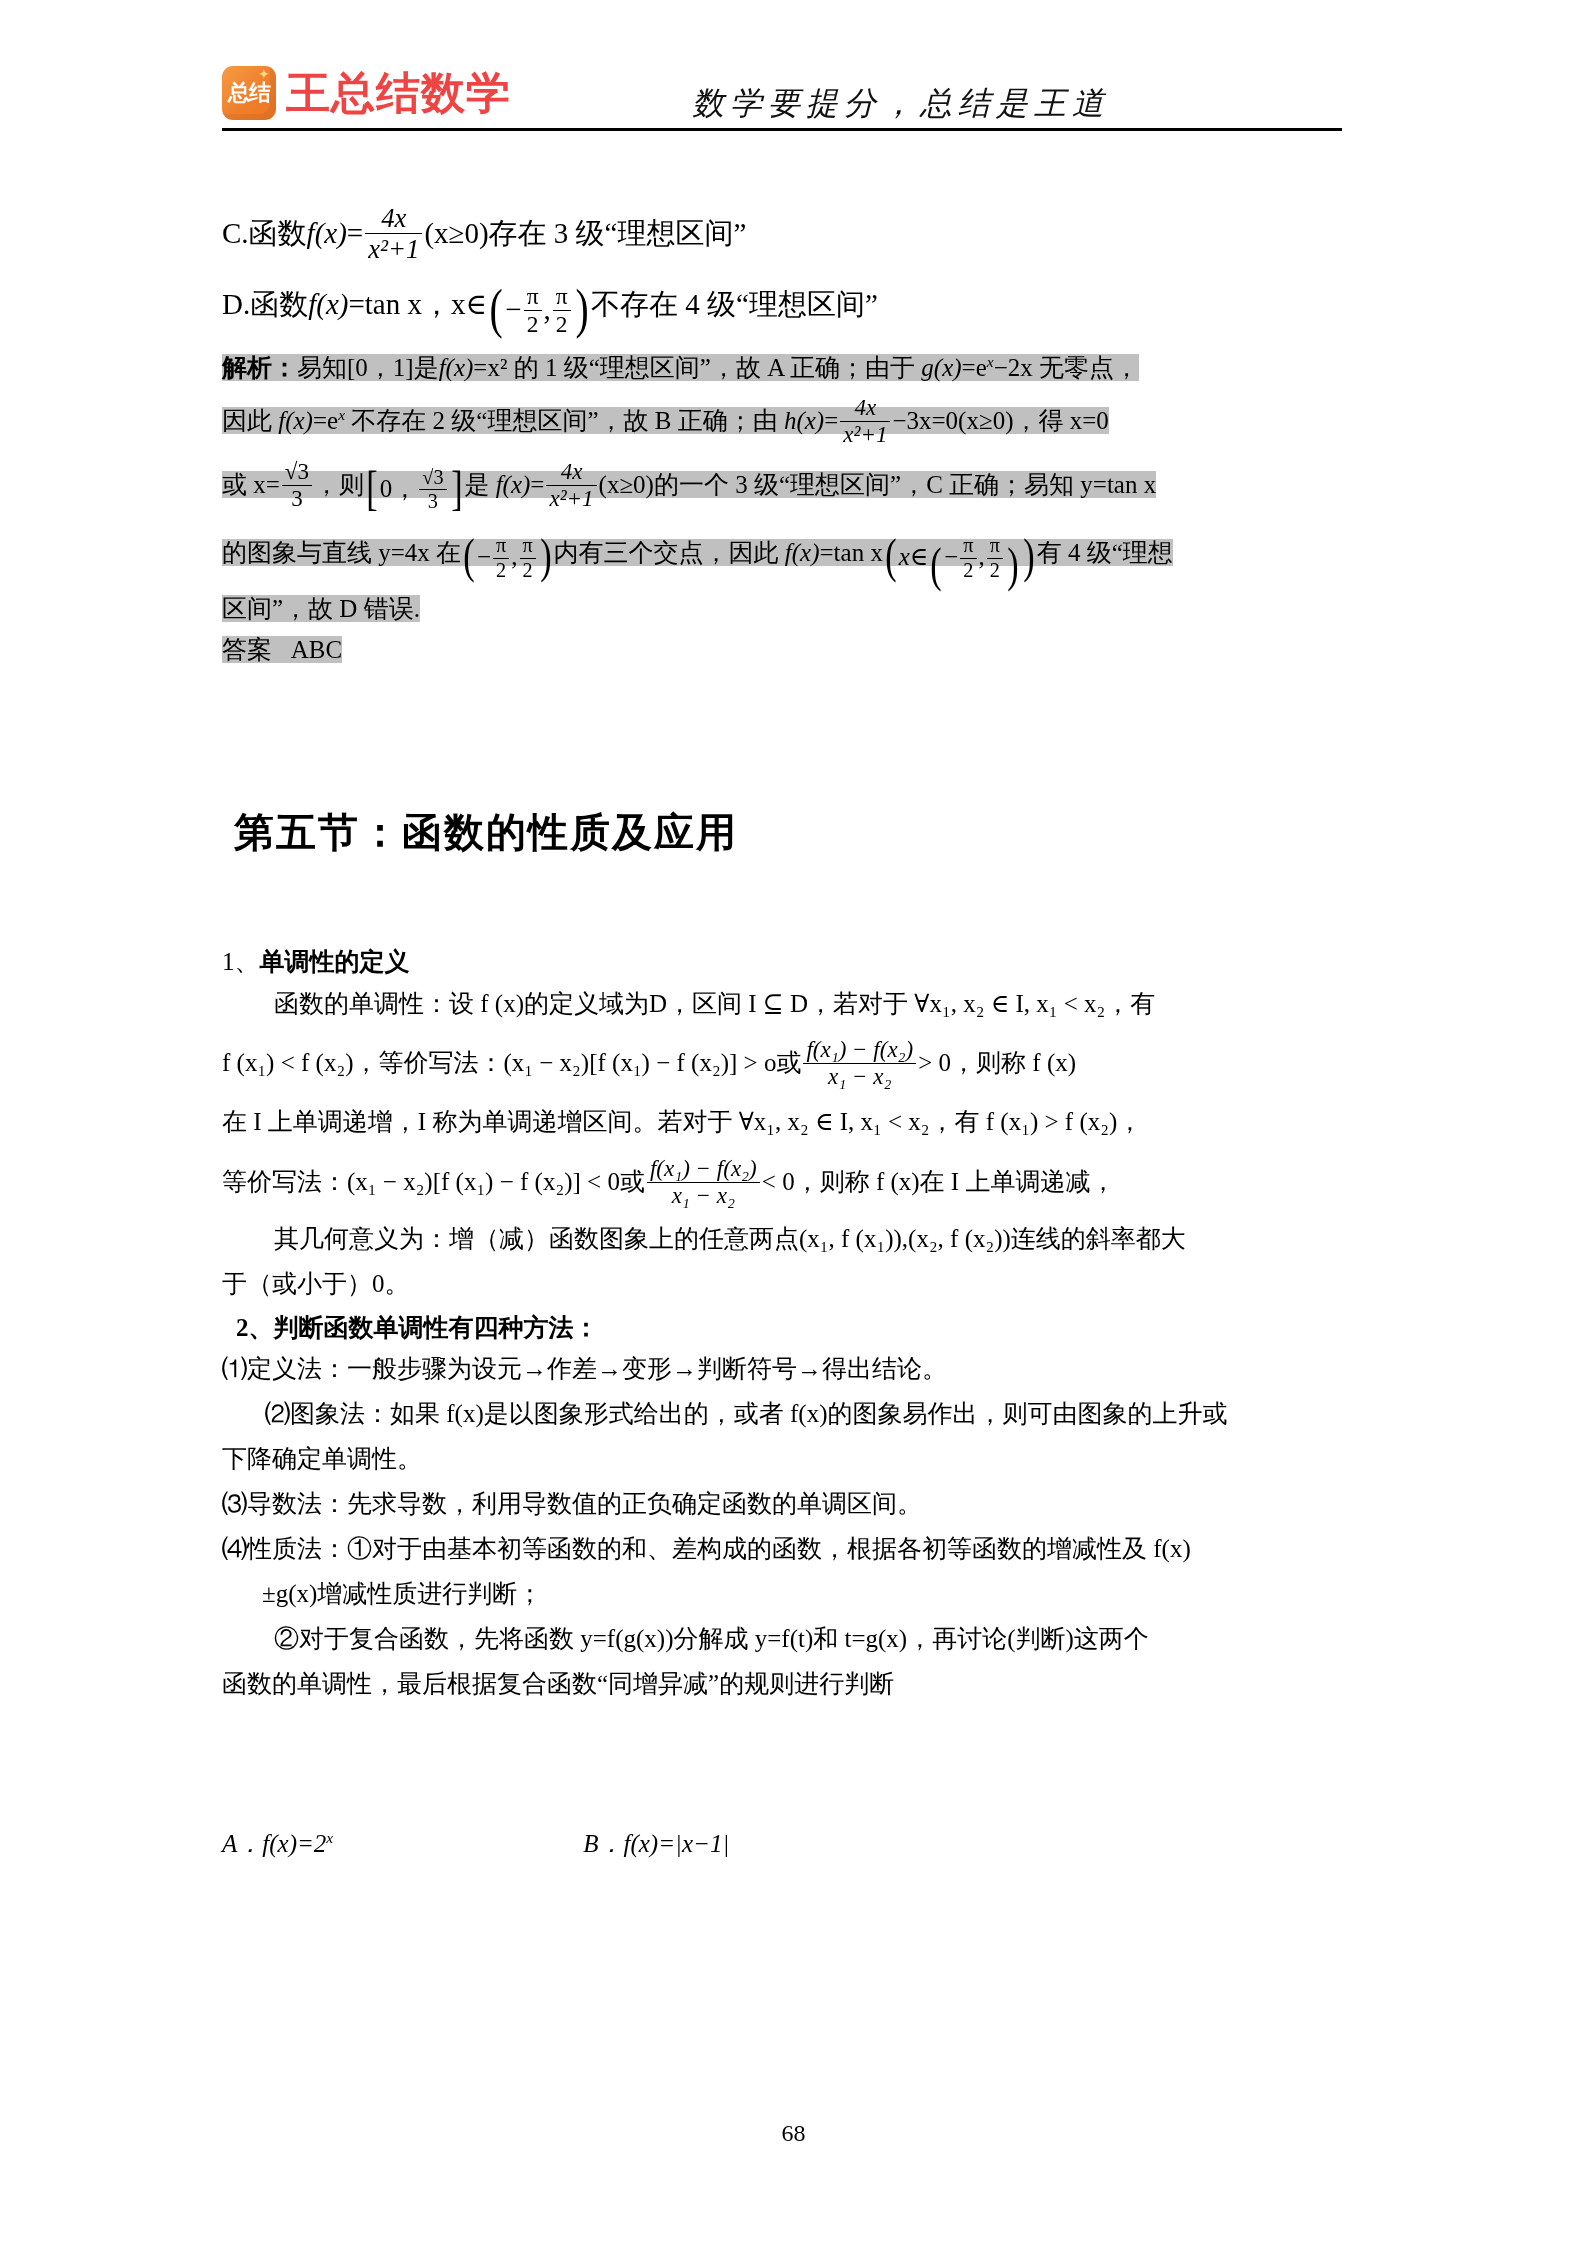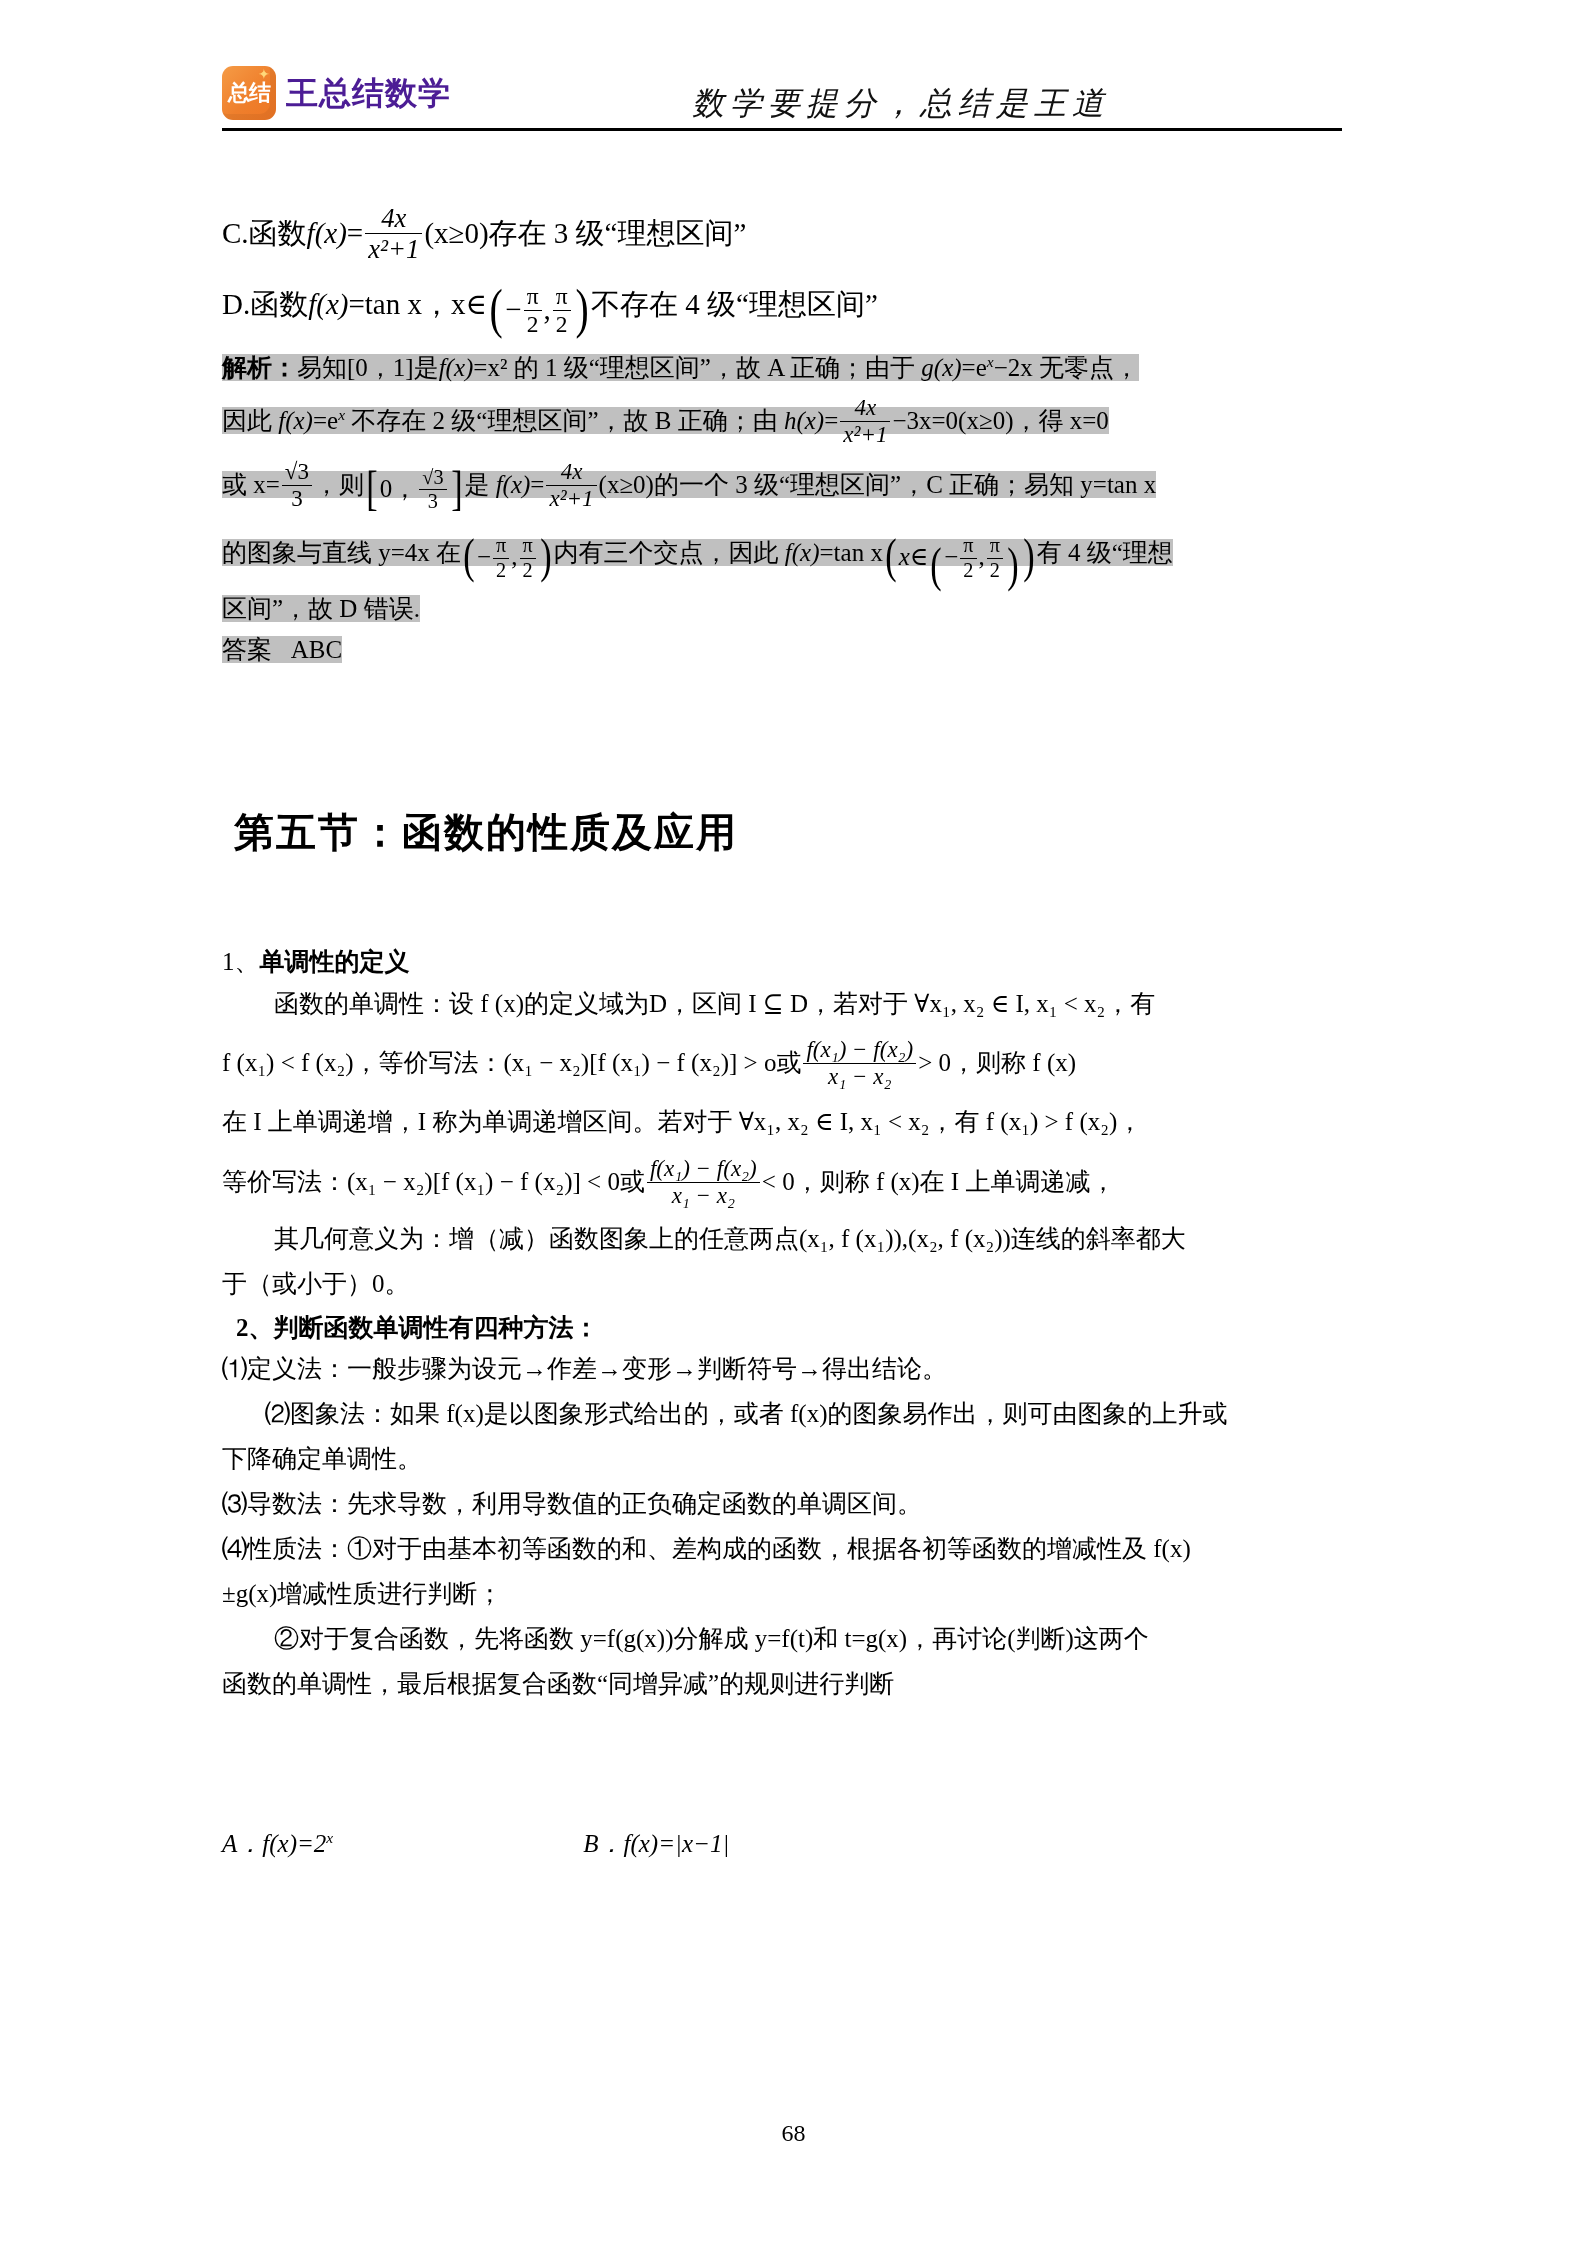--- a/index.html
+++ b/index.html
@@ -65,23 +65,23 @@
     top: 2px;
     width: 13px;
     height: 13px;
     color: #ffd87a;
     font-size: 14px;
     line-height: 13px;
   }
   .brand-word {
     font-family: "Liberation Sans", sans-serif;
     font-weight: bold;
-    font-size: 32px;
+    font-size: 44px;
     line-height: 1;
-    color: #4c1d95;
+    color: #ef4444;
     letter-spacing: 1px;
     text-align: right;
   }
   .tagline {
     position: absolute;
     left: 470px;
     top: 82px;
     font-family: "Liberation Serif", serif;
     font-style: italic;
     font-size: 32px;
@@ -310,21 +310,21 @@
 
     <p class="body-para" style="line-height:1.7;">于（或小于）0。</p>
 
     <p class="num-heading bold" style="text-indent:14px; margin-top:4px;">2、判断函数单调性有四种方法：</p>
 
     <p class="body-para" style="line-height:1.72;">⑴定义法：一般步骤为设元→作差→变形→判断符号→得出结论。</p>
     <p class="body-para" style="line-height:1.72;margin-left:43px;">⑵图象法：如果 f(x)是以图象形式给出的，或者 f(x)的图象易作出，则可由图象的上升或</p>
     <p class="body-para" style="line-height:1.72;">下降确定单调性。</p>
     <p class="body-para" style="line-height:1.72;">⑶导数法：先求导数，利用导数值的正负确定函数的单调区间。</p>
     <p class="body-para" style="line-height:1.72;">⑷性质法：①对于由基本初等函数的和、差构成的函数，根据各初等函数的增减性及 f(x)</p>
-    <p class="body-para" style="line-height:1.72;">±g(x)增减性质进行判断；</p>
+    <p class="body-para" style="line-height:1.72;margin-left:40px;">±g(x)增减性质进行判断；</p>
     <p class="body-para indent2" style="line-height:1.72;">②对于复合函数，先将函数 y=f(g(x))分解成 y=f(t)和 t=g(x)，再讨论(判断)这两个</p>
     <p class="body-para" style="line-height:1.72;">函数的单调性，最后根据复合函数“同增异减”的规则进行判断</p>
 
     <div class="spacer-l"></div>
 
 
     <div class="spacer-m"></div>
 
 
     <p class="body-para" style="line-height:1.8;">

